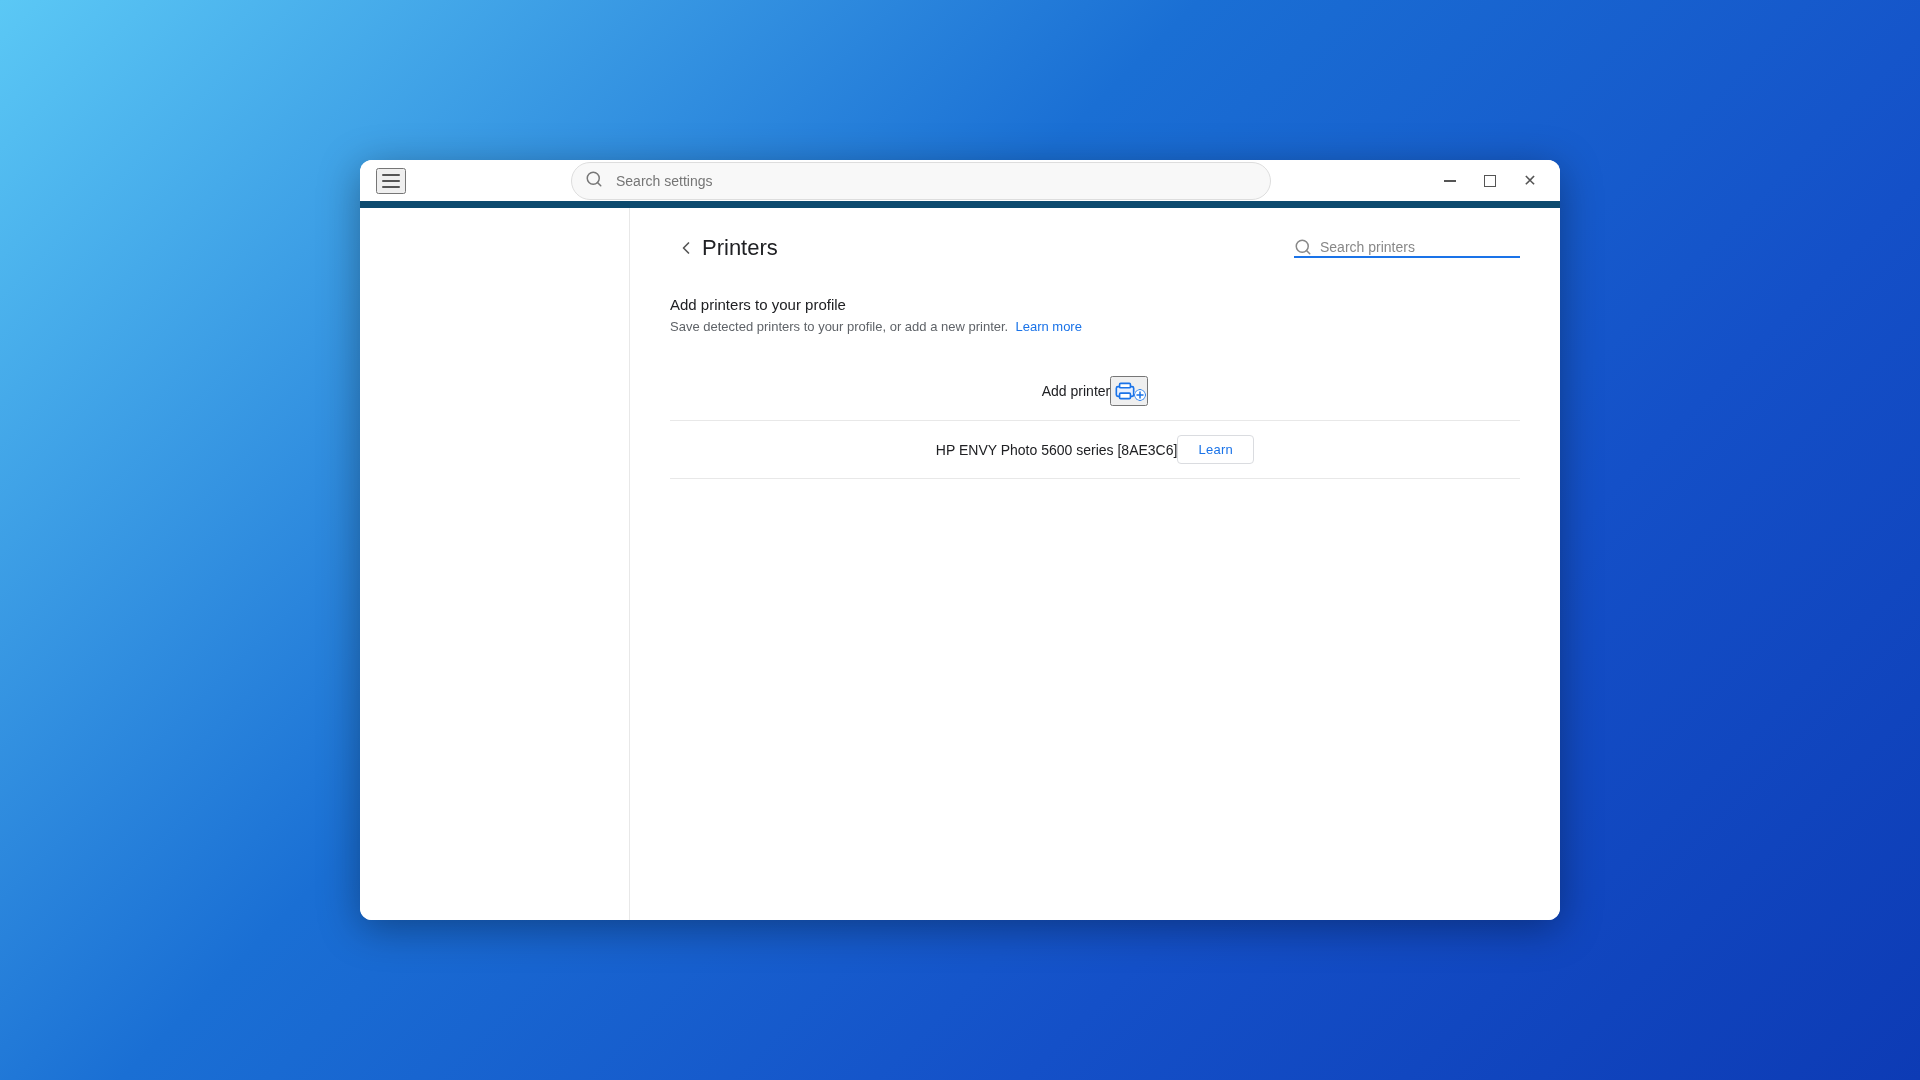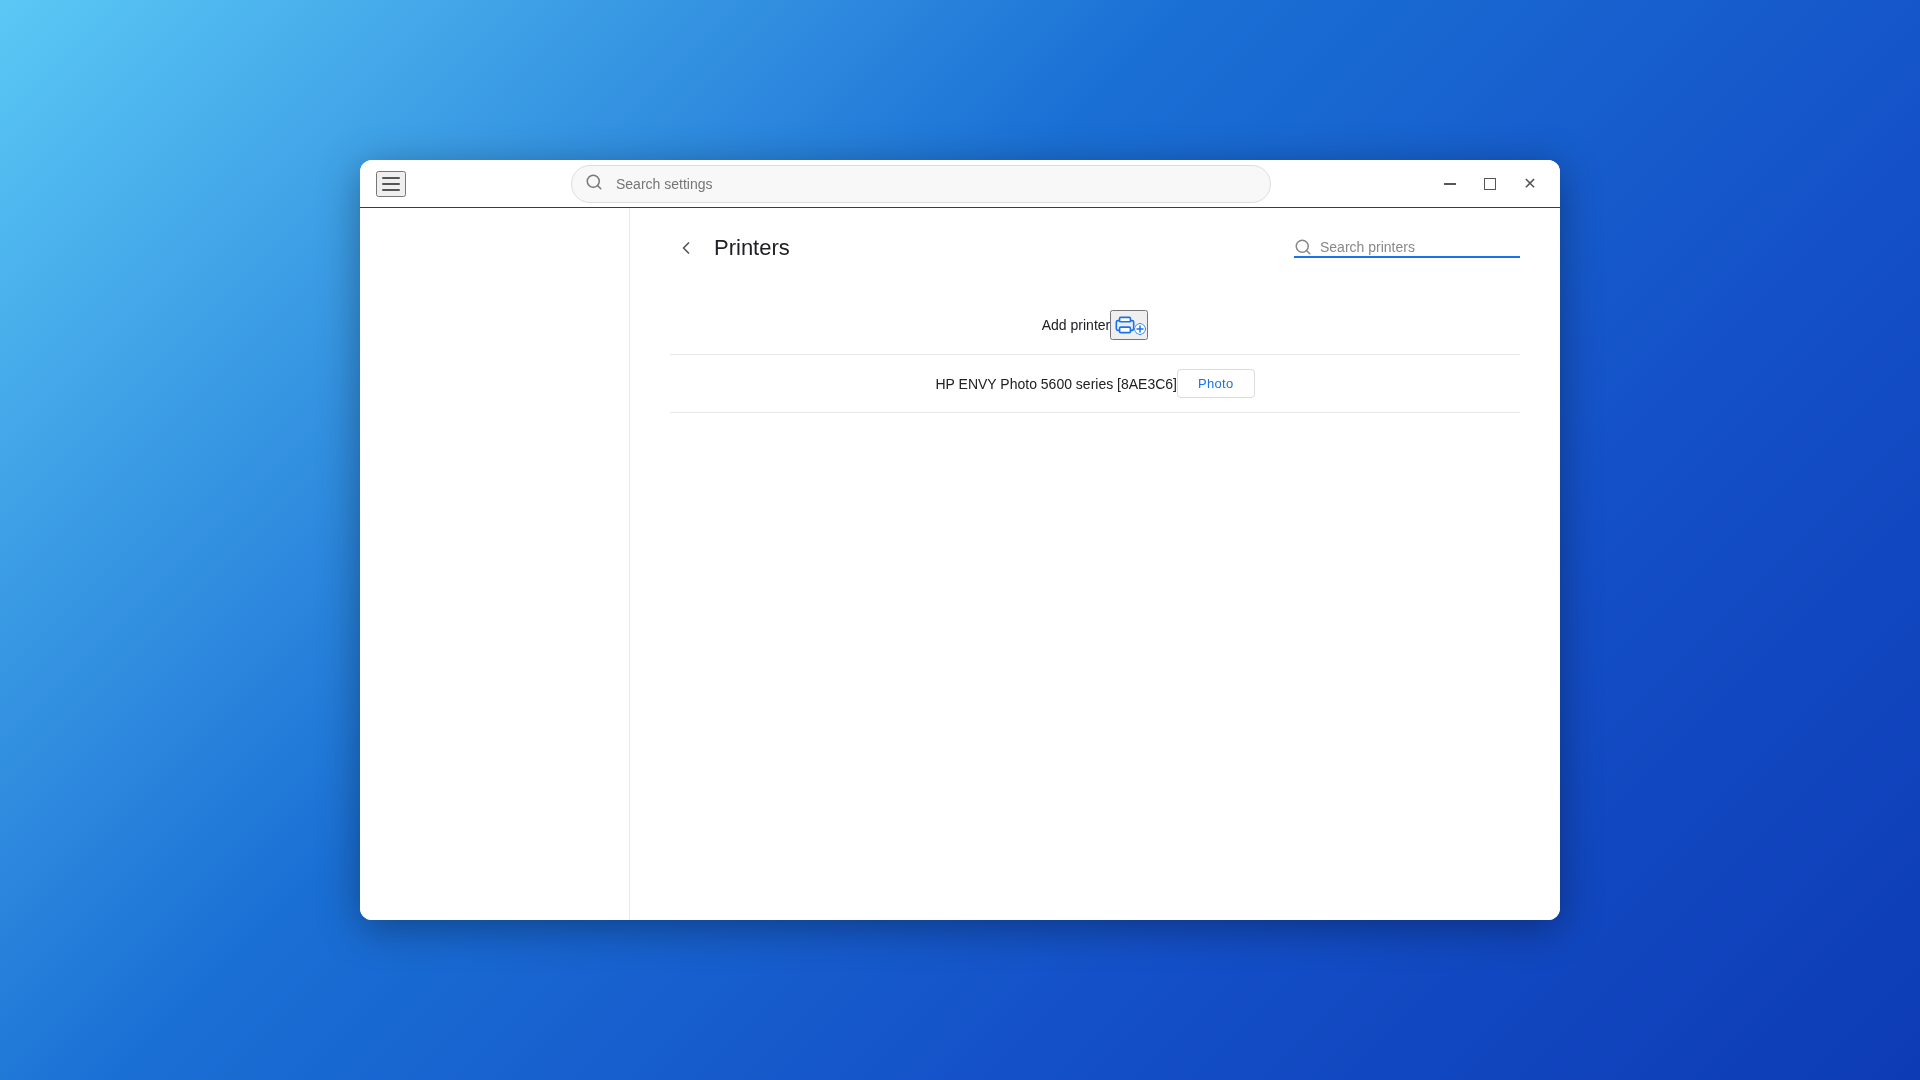--- a/index.html
+++ b/index.html
@@ -31,21 +31,21 @@
       position: relative;
     }
 
     .title-bar {
       height: 48px;
       background: #fff;
       display: flex;
       align-items: center;
       justify-content: space-between;
       padding: 0 16px;
-      border-bottom: 1px solid #0c4a6e;
+      border-bottom: 7px solid #0c4a6e;
       flex-shrink: 0;
     }
 
     .title-bar-left {
       display: flex;
       align-items: center;
       gap: 16px;
     }
 
     .hamburger-icon {
@@ -135,21 +135,20 @@
     .page-header {
       display: flex;
       align-items: center;
       justify-content: space-between;
       margin-bottom: 32px;
     }
 
     .page-header-left {
       display: flex;
       align-items: center;
-      gap: 12px;
     }
 
     .back-btn {
       background: none;
       border: none;
       cursor: pointer;
       color: #555;
       font-size: 20px;
       padding: 4px;
       border-radius: 50%;
@@ -319,20 +318,27 @@
 
         <div class="search-printers">
           <svg width="18" height="18" viewBox="0 0 24 24" fill="none" stroke="#888" stroke-width="2" stroke-linecap="round" stroke-linejoin="round">
             <circle cx="11" cy="11" r="8"></circle>
             <line x1="21" y1="21" x2="16.65" y2="16.65"></line>
           </svg>
           <input type="text" placeholder="Search printers" style="">
         </div>
       </div>
 
+      <div>
+        <p class="section-title">Add printers to your profile</p>
+        <p class="section-desc">
+          <span>Save detected printers to your profile, or add a new printer.</span>
+          &nbsp;<a href="#">Learn more</a>
+        </p>
+      </div>
 
       <div>
 
         <div class="list-item">
           <span class="list-item-label">Add printer</span>
           <button class="add-printer-icon" title="Add printer">
             <svg width="26" height="26" viewBox="0 0 24 24" fill="none" stroke="#1a73e8" stroke-width="1.5">
 
               <rect x="4" y="8" width="16" height="9" rx="1.5" fill="#e8f0fe" stroke="#1a73e8" stroke-width="1.5"></rect>
 
@@ -344,20 +350,20 @@
             <svg width="12" height="12" viewBox="0 0 12 12" style="margin-left:-8px; margin-top:8px; background:#fff; border-radius:50%;">
               <circle cx="6" cy="6" r="5.5" fill="white" stroke="#1a73e8" stroke-width="1"></circle>
               <line x1="6" y1="3" x2="6" y2="9" stroke="#1a73e8" stroke-width="1.5" stroke-linecap="round"></line>
               <line x1="3" y1="6" x2="9" y2="6" stroke="#1a73e8" stroke-width="1.5" stroke-linecap="round"></line>
             </svg>
           </button>
         </div>
 
         <div class="list-item">
           <span class="list-item-label">HP ENVY Photo 5600 series [8AE3C6]</span>
-          <button class="save-btn">Photo</button>
+          <button class="save-btn">Learn</button>
         </div>
 
       </div>
 
     </div>
   </div>
 </div>
 
 </body></html>

